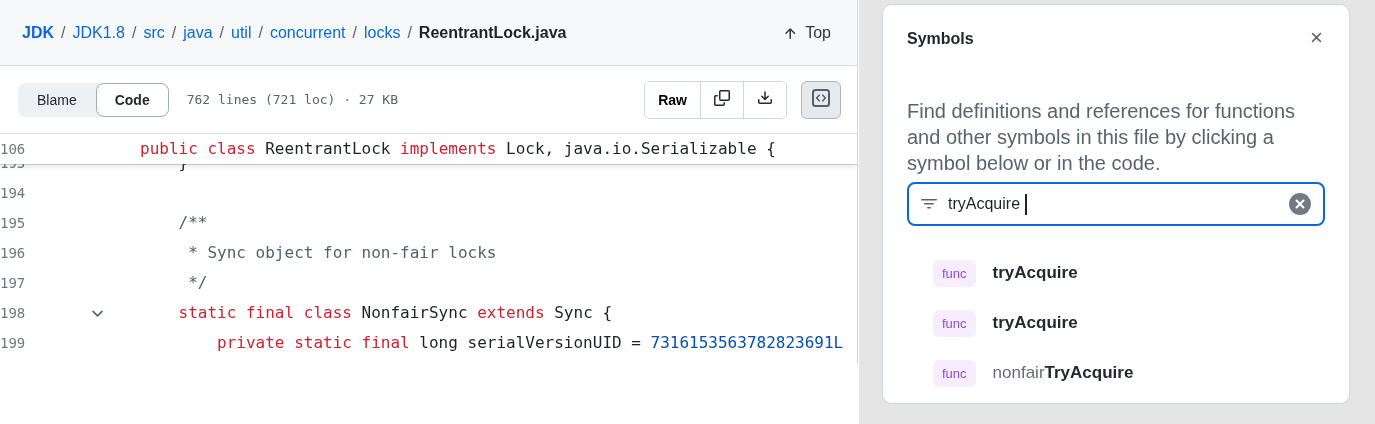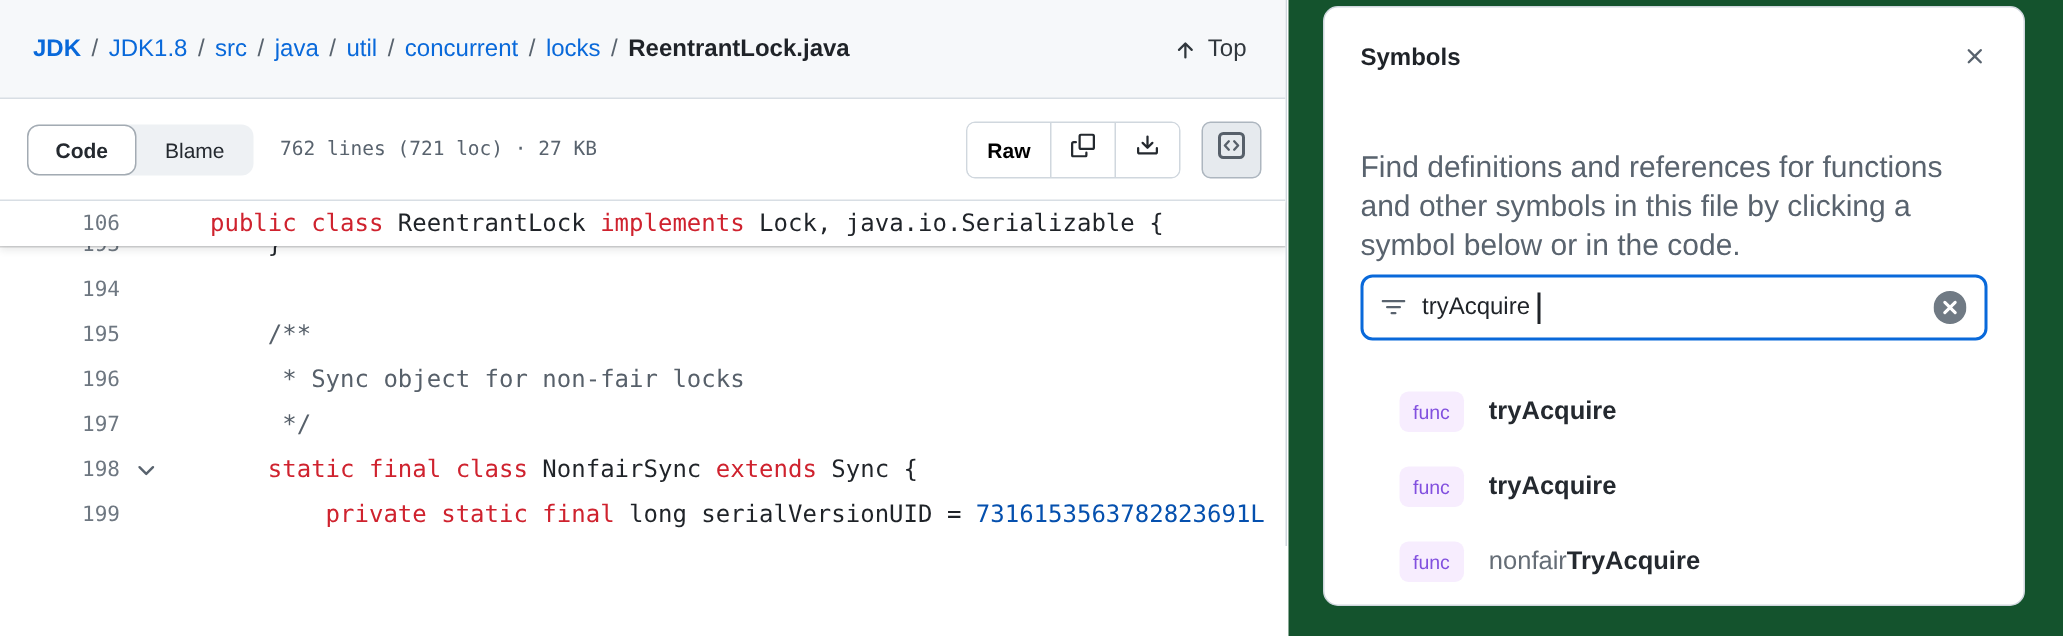--- a/index.html
+++ b/index.html
@@ -49,34 +49,34 @@
     border:1px solid #adb6bf; border-radius:6px;
     display:flex; align-items:center; justify-content:center; cursor:pointer;
   }
 
   .code-area {
     position:relative; height:290px; overflow:hidden;
     font-family:"DejaVu Sans Mono", monospace; font-size:16px;
   }
   .code-lines { padding-top:14px; }
   .code-row { display:flex; height:30px; line-height:30px; white-space:pre; align-items:stretch; }
-  .ln   { width:80px; flex:none; text-align:right; color:#6e7781; font-size:14px; cursor:pointer; }
+  .ln   { width:80px; flex:none; color:#6e7781; font-size:14px; cursor:pointer; }
   .chev { width:34px; flex:none; display:flex; align-items:center; justify-content:center; }
   .code-text { flex:1; overflow:hidden; white-space:pre; }
   .tok-k { color:#cf222e; }
   .tok-p { color:#1f2328; }
   .tok-c { color:#57606a; }
   .tok-n { color:#0550ae; }
   .sticky-row {
     position:absolute; top:0; left:0; right:0; height:30px; z-index:3; background:#fff;
     box-shadow:0 1px 0 rgba(31,35,40,0.18), 0 3px 5px rgba(31,35,40,0.10);
   }
 
   
-  .symbols-region { position:absolute; left:859px; top:0; width:516px; height:424px; background:#14532d; }
+  .symbols-region { position:absolute; left:859px; top:0; width:516px; height:424px; background:#e5e5e5; }
   .symbols-card {
     position:absolute; left:23px; top:4px; width:468px; height:400px;
     border:1px solid #d0d7de; border-radius:10px; background:#fff; padding:24px;
   }
   .sym-header { display:flex; align-items:flex-start; }
   .sym-title { font-size:16px; font-weight:600; color:#1f2328; line-height:20px; flex:1; }
   .sym-close { cursor:pointer; padding:2px; margin:-2px -2px 0 0; display:flex; }
   .sym-desc { margin-top:46px; font-size:20px; line-height:26px; color:#59636e; max-width:430px; }
   .sym-search {
     margin-top:6px; height:44px; border:2px solid #0969da; border-radius:8px;
@@ -125,22 +125,22 @@
         <svg width="16" height="16" viewBox="0 0 16 16">
             <path fill="#30373d" d="M3.47 7.78a.75.75 0 0 1 0-1.06l4.25-4.25a.75.75 0 0 1 1.06 0l4.25 4.25a.751.751 0 0 1-.018 1.042.751.751 0 0 1-1.042.018L9 4.81v7.44a.75.75 0 0 1-1.5 0V4.81L4.53 7.78a.75.75 0 0 1-1.06 0Z"></path>
           </svg>
       </span>
       <span>Top</span>
     </div>
   </div>
 
   <div class="toolbar">
     <div class="segmented">
+      <div class="seg">Blame</div>
       <div class="seg active">Code</div>
-      <div class="seg">Blame</div>
     </div>
     <div class="file-info">762 lines (721 loc) · 27 KB</div>
     <div class="toolbar-spacer"></div>
     <div class="btn-group">
       <div class="grp-btn">
         <span class="raw-label">Raw</span>
       </div>
       <div class="grp-btn">
         <span>
           <svg width="16" height="16" viewBox="0 0 16 16">

